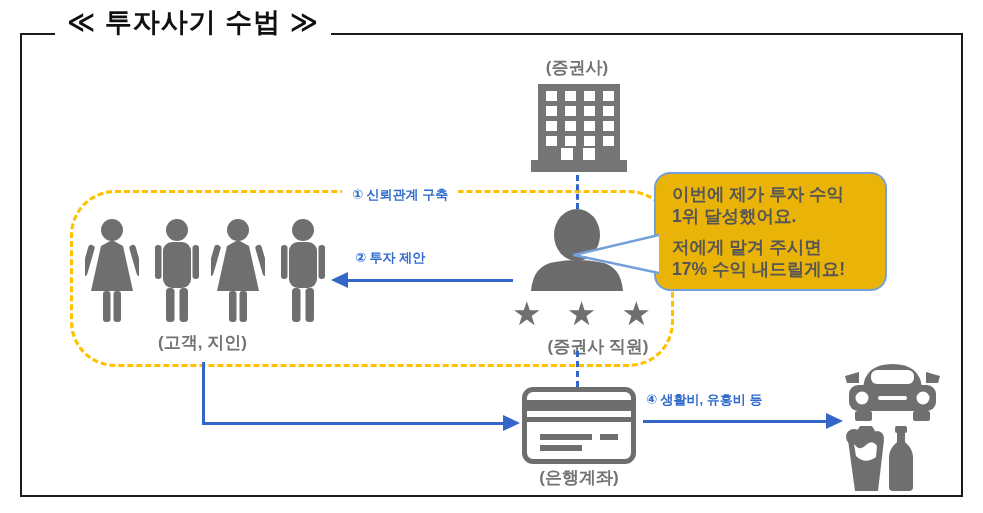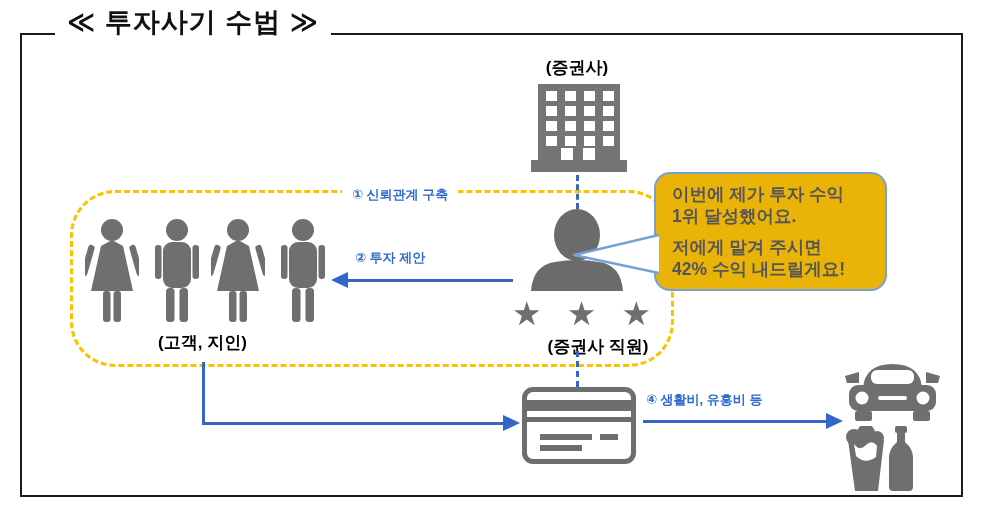--- a/index.html
+++ b/index.html
@@ -7,21 +7,21 @@
          font-family:"Liberation Sans","DejaVu Sans",sans-serif;padding-left:20px;}
   .abs{position:absolute;}
   
   #frame{left:20px;top:33px;width:939px;height:460px;border:2px solid #1b1b1b;}
   #title{left:55px;top:4px;padding:0 12px;background:#fff;z-index:6;
          font-size:27px;font-weight:bold;color:#111;white-space:nowrap;letter-spacing:1px;}
   
   #trust-rect{left:70px;top:190px;width:598px;height:171px;border:3px dashed #FFC000;
               border-radius:45px;z-index:1;}
   
-  .green-label{color:#000000;font-weight:bold;font-size:17px;text-align:center;z-index:2;white-space:nowrap;}
+  .green-label{color:#737373;font-weight:bold;font-size:17px;text-align:center;z-index:2;white-space:nowrap;}
   .blue-label{color:#2e6bcd;font-weight:bold;font-size:13px;z-index:3;white-space:nowrap;text-align:left;}
   
   .hline{background:#3465c8;height:3.4px;z-index:2;}
   .vline{background:#3465c8;width:3.4px;z-index:2;}
   .vdash{width:0;border-left:3px dashed #3465c8;z-index:2;}
   .head-left{width:0;height:0;border-top:8.5px solid transparent;border-bottom:8.5px solid transparent;
              border-right:17px solid #3465c8;z-index:2;}
   .head-right{width:0;height:0;border-top:8.5px solid transparent;border-bottom:8.5px solid transparent;
               border-left:17px solid #3465c8;z-index:2;}
   
@@ -141,41 +141,42 @@
       <path d="M7 82 Q9 56 31 53 Q41 51 53 51 Q65 51 75 53 Q97 56 99 82 Z"></path>
     </svg>
   </div>
   <div id="stars" class="abs">★ ★ ★</div>
   <div class="abs green-label" style="left:522px;top:335px;width:152px;">(증권사 직원)</div>
 
   <div id="bubble" class="abs">
     <div class="line">이번에 제가 투자 수익</div>
     <div class="line">1위 달성했어요.</div>
     <div class="line p2">저에게 맡겨 주시면</div>
-    <div class="line">42% 수익 내드릴게요!</div>
+    <div class="line">17% 수익 내드릴게요!</div>
   </div>
   <div id="bubble-tail" class="abs icon">
     <svg width="88" height="46" viewBox="0 0 88 46">
       <path d="M88 4 L3 24 L88 42" fill="#ffffff" stroke="#74a0da" stroke-width="2.5" stroke-linejoin="round"></path>
     </svg>
   </div>
 
   <div class="abs vdash" style="left:576px;top:351px;height:36px;"></div>
 
   <div class="abs vline" style="left:202px;top:362px;height:63px;"></div>
   <div class="abs hline" style="left:202px;top:422px;width:303px;"></div>
   <div class="abs head-right" style="left:503px;top:415px;"></div>
 
   <div id="card" class="abs">
     <div class="stripe1"></div>
     <div class="stripe2"></div>
     <div class="sig-a"></div>
     <div class="sig-b"></div>
     <div class="sig-c"></div>
   </div>
+  <div class="abs green-label" style="left:504px;top:466px;width:150px;">(은행계좌)</div>
 
   <div class="abs blue-label" style="left:646px;top:391px;width:192px;">④ 생활비, 유흥비 등</div>
   <div class="abs hline" style="left:643px;top:420px;width:186px;"></div>
   <div class="abs head-right" style="left:826px;top:413px;"></div>
 
   <div class="abs icon" style="left:845px;top:361px;">
     <svg width="95" height="63" viewBox="0 0 95 63">
       <g fill="#6f6f6f">
         <path d="M18 27 Q20 3 47.5 3 Q75 3 77 27 Z"></path>
         <rect x="4" y="24" width="87" height="26" rx="9"></rect>

